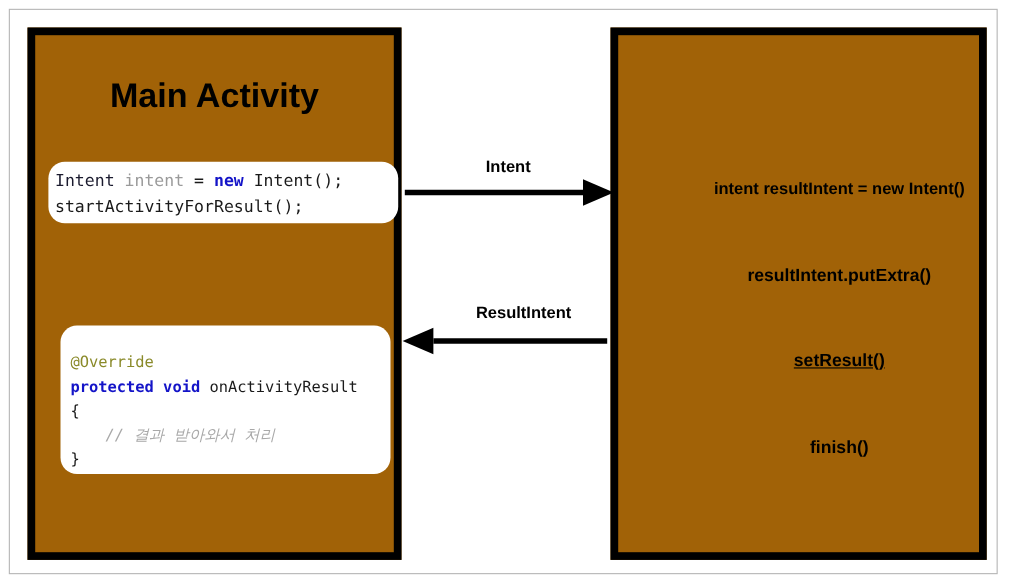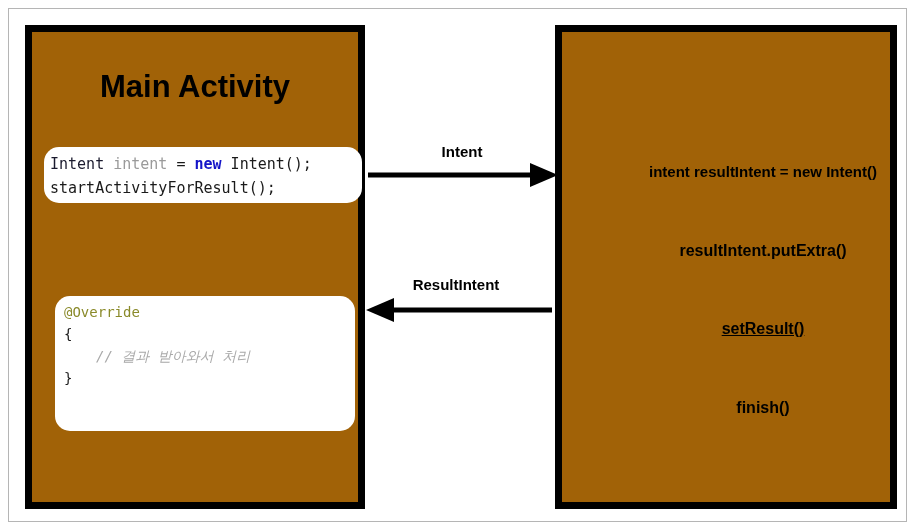--- a/index.html
+++ b/index.html
@@ -77,21 +77,21 @@
     top: 115px;
     width: 318px;
     height: 56px;
     padding: 5px 0 0 6px;
   }
   #code-panel-result {
     left: 23px;
     top: 264px;
     width: 300px;
     height: 135px;
-    padding: 5px 0 0 9px;
+    padding: 23px 0 0 9px;
   }
 
   .code-line {
     font-size: 15px;
     line-height: 24px;
     color: #1a1a1a;
     white-space: nowrap;
   }
   #code-panel-result .code-line {
     font-size: 14px;
@@ -125,21 +125,21 @@
   
   .arrow-label {
     position: absolute;
     font-size: 15px;
     font-weight: bold;
     color: #000000;
     white-space: nowrap;
     text-align: center;
   }
   #arrow-label-intent       { left: 368px; top: 143px; width: 188px; }
-  #arrow-label-resultintent { left: 362px; top: 276px; width: 188px; }
+  #arrow-label-resultintent { left: 382px; top: 276px; width: 188px; }
 
   .arrow-svg {
     position: absolute;
   }
   #arrow-forward { left: 362px; top: 160px; width: 200px; height: 30px; }
   #arrow-back    { left: 362px; top: 295px; width: 200px; height: 30px; }
 </style>
 </head>
 <body>
 
@@ -151,20 +151,21 @@
 
     <div class="activity-title">Main Activity</div>
 
     <div id="code-panel-start" class="code-panel">
       <div class="code-line"><span class="tok-type">Intent</span><span class="tok-plain"> </span><span class="tok-var">intent</span><span class="tok-plain"> = </span><span class="tok-keyword">new</span><span class="tok-plain"> Intent();</span></div>
       <div class="code-line tok-plain">startActivityForResult();</div>
     </div>
 
     <div id="code-panel-result" class="code-panel">
       <div class="code-line tok-annot">@Override</div>
+      <div class="code-line"><span class="tok-keyword">protected void</span><span class="tok-plain"> onActivityResult</span></div>
       <div class="code-line tok-plain">{</div>
       <div class="code-line tok-comment" style="padding-left:32px;">// 결과 받아와서 처리</div>
       <div class="code-line tok-plain">}</div>
     </div>
 
   </div>
 
   <div id="sub-activity-box" class="activity-box">
 
 

